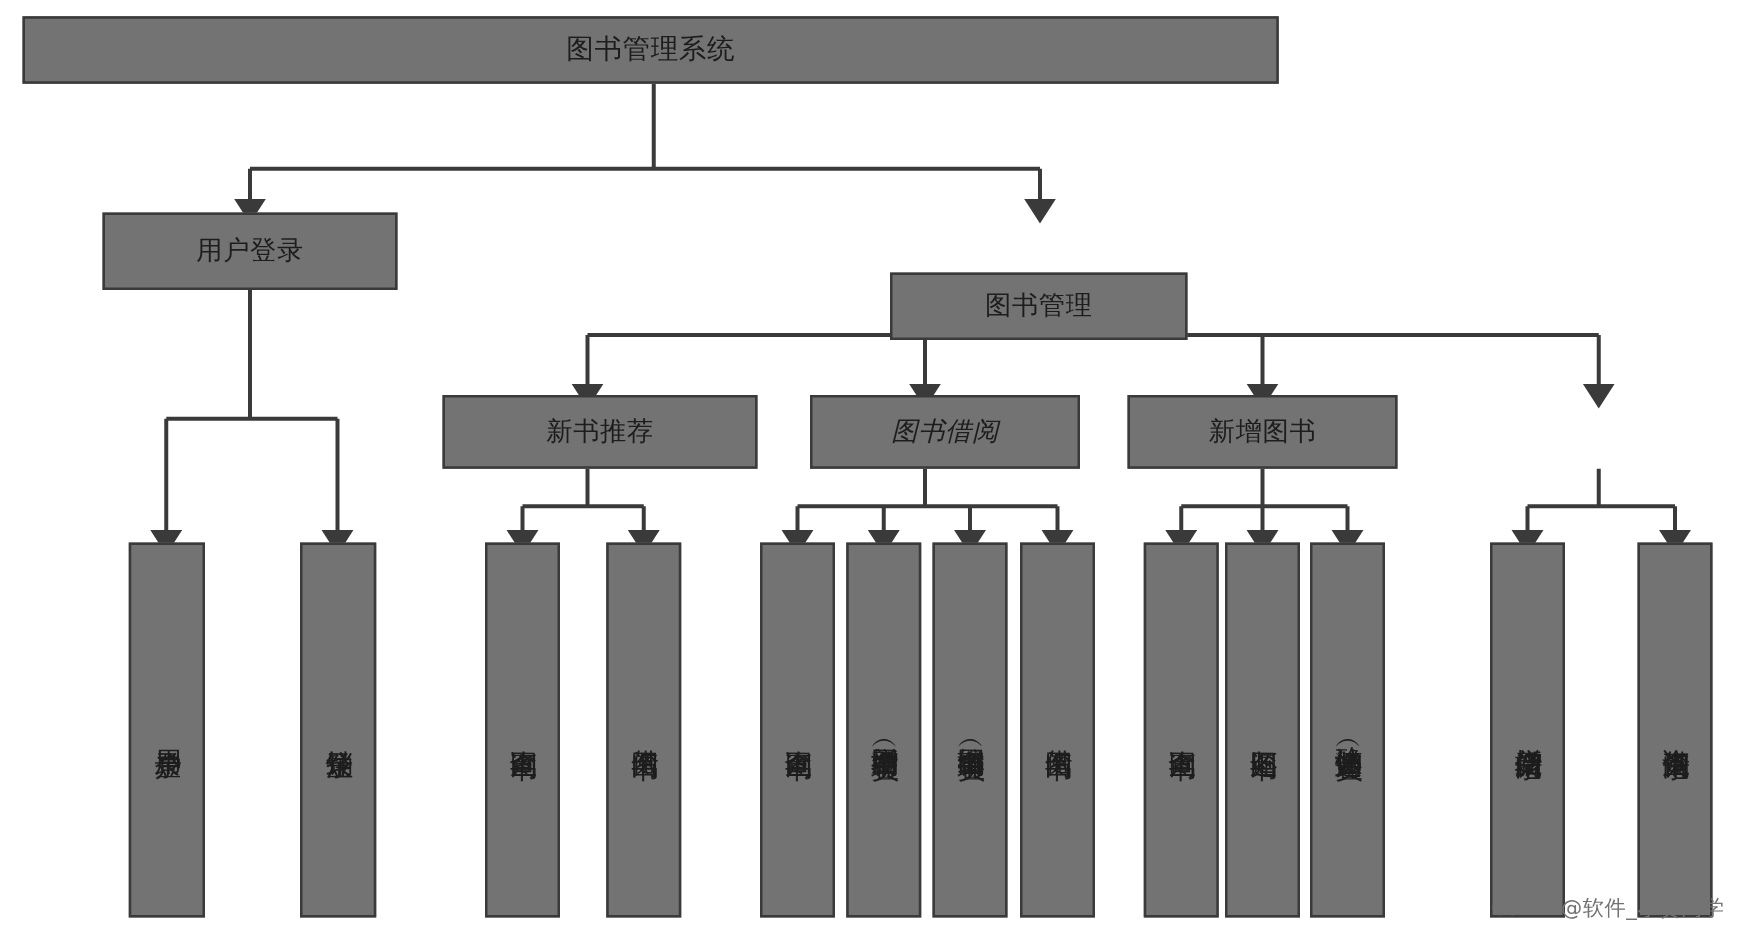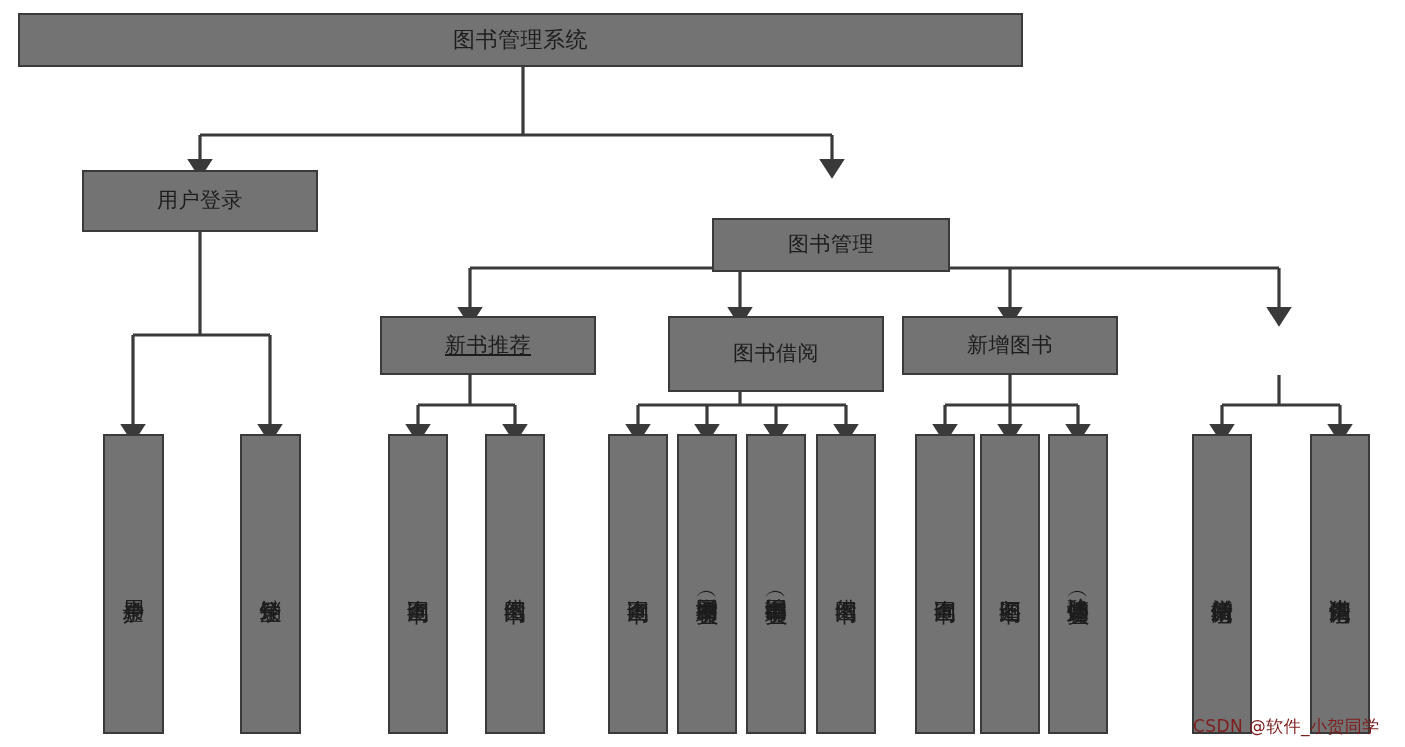--- a/index.html
+++ b/index.html
@@ -55,21 +55,21 @@
     font-size: 22px;
     line-height: 1.28;
     letter-spacing: 1px;
     white-space: nowrap;
     text-align: center;
     color: #1d1d1d;
   }
   .watermark {
     position: absolute;
     font-size: 17px;
-    color: #7f1d1d;
+    color: #737373;
     white-space: nowrap;
     letter-spacing: 0.4px;
     pointer-events: none;
   }
 </style>
 </head>
 <body>
 
 <div id="diagram-root">
 
@@ -129,25 +129,25 @@
   </div>
 
   <div class="node-box" style="left:82px; top:170px; width:236px; height:62px;">
     <span class="node-label-h">用户登录</span>
   </div>
 
   <div class="node-box" style="left:712px; top:170px; width:238px; height:54px;margin-top:48px;">
     <span class="node-label-h">图书管理</span>
   </div>
 
-  <div class="node-box" style="left:380px; top:316px; width:216px; height:59px;text-decoration:underline;">
+  <div class="node-box" style="left:354px; top:316px; width:252px; height:59px;">
     <span class="node-label-h">新书推荐</span>
   </div>
 
-  <div class="node-box" style="left:668px; top:316px; width:216px; height:76px;">
+  <div class="node-box" style="left:648px; top:316px; width:216px; height:59px;font-style:italic;">
     <span class="node-label-h">图书借阅</span>
   </div>
 
   <div class="node-box" style="left:902px; top:316px; width:216px; height:59px;">
     <span class="node-label-h">新增图书</span>
   </div>
 
 
   <div class="node-box leaf" style="left:103px; top:434px; width:61px; height:300px;">
     <span class="node-label-v">用户登录</span>

